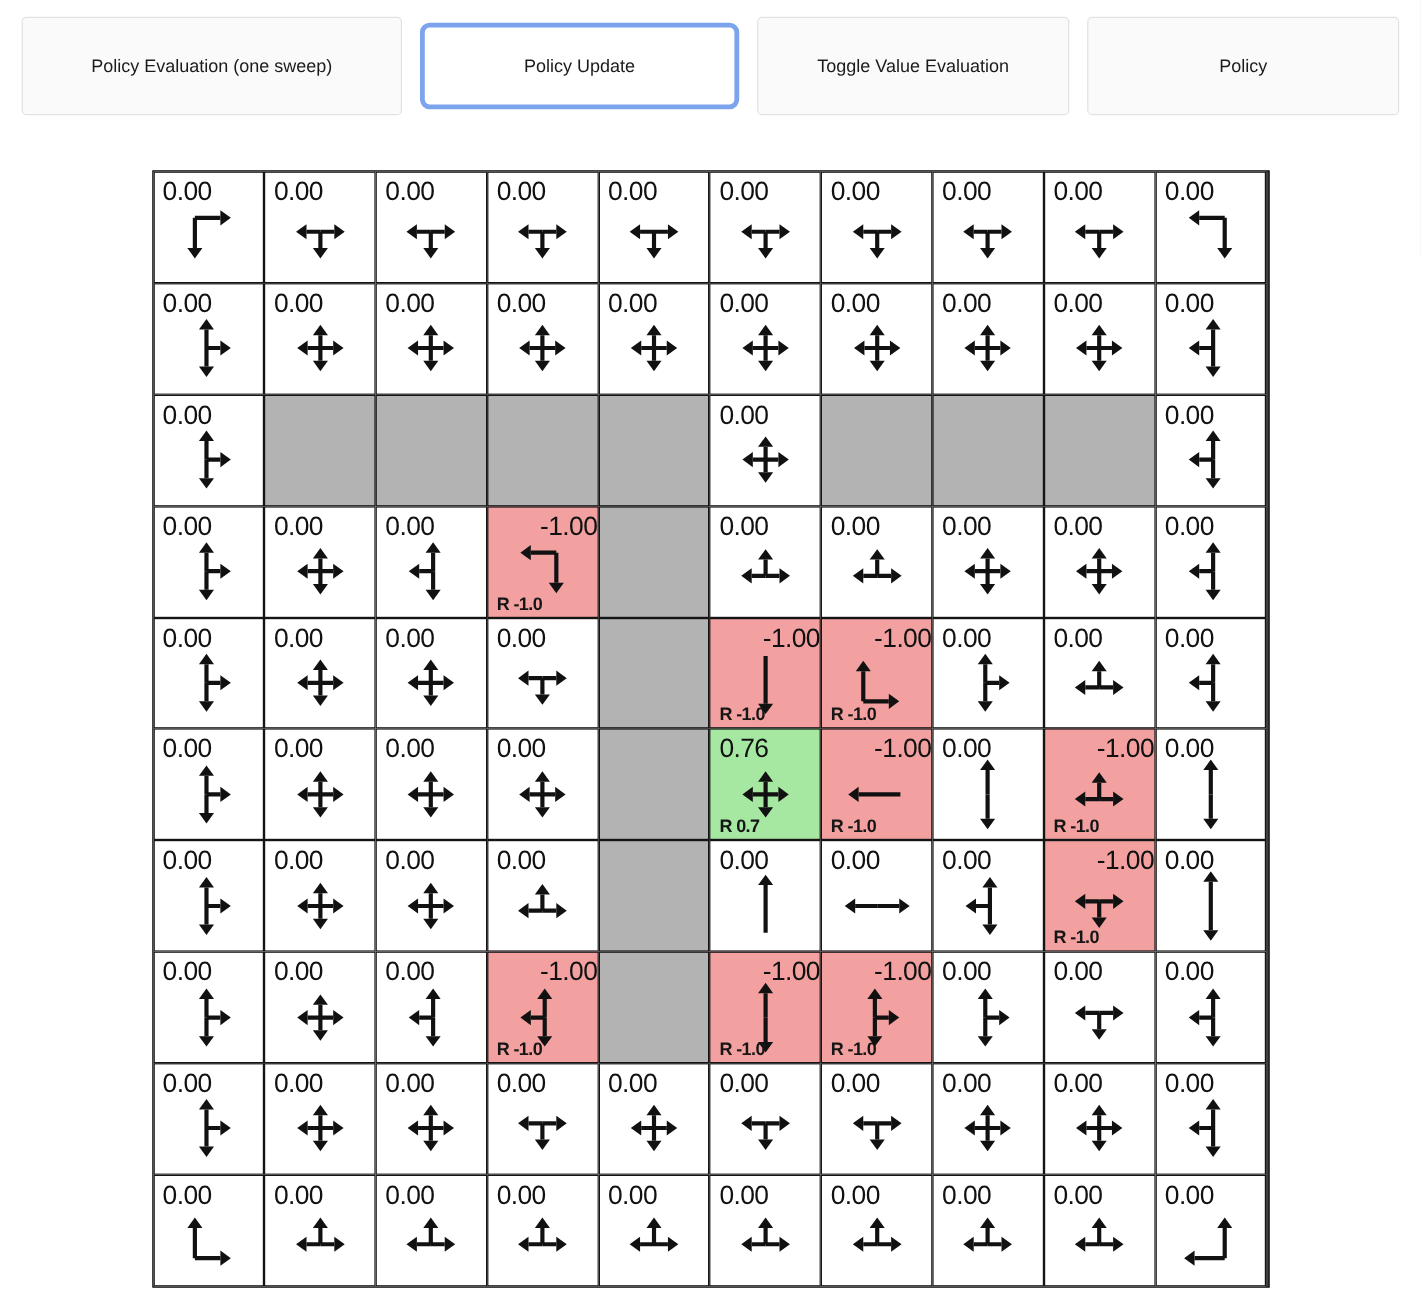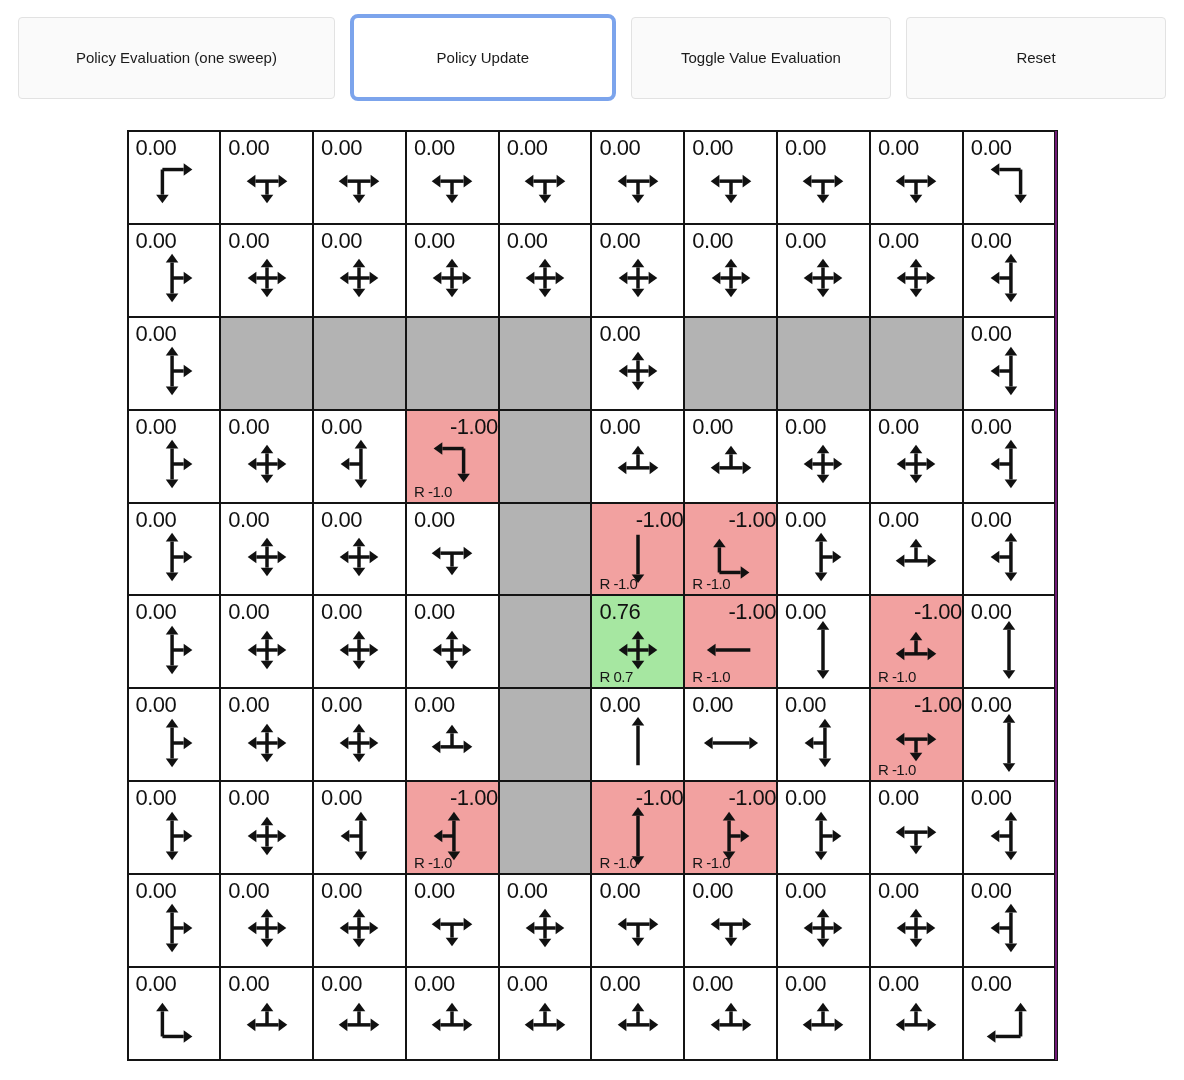--- a/index.html
+++ b/index.html
@@ -6,47 +6,47 @@
   html, body { background: #ffffff; width: 1184px; height: 1080px;
     font-family: "Liberation Sans", sans-serif; color: #161616; }
 
   
   .toolbar { display: flex; align-items: center; gap: 15px; margin: 14px 18px 0 18px; }
   .btn { flex: 1; height: 82px; background: #fafafa; border: 1px solid #e2e2e2;
     border-radius: 4px; font-family: "Liberation Sans", sans-serif;
     font-size: 15px; color: #1b1b1b; cursor: pointer; }
   .btn.first { flex: 1.22; }
   .btn.active { background: #ffffff; border: 4px solid var(--accent, #7CA4EC);
-    border-radius: 8px; height: 87px; }
+    border-radius: 8px; height: 72px; }
 
   
-  .grid { width: 931px; margin: 29px auto 0 auto; border: 1.5px solid #141414;
+  .grid { width: 931px; margin: 46px auto 0 auto; border: 1.5px solid #141414;
     display: grid; grid-template-columns: repeat(10, 92.8px);
-    grid-template-rows: repeat(10, 92.9px); background: #701a75; }
+    grid-template-rows: repeat(10, 92.9px); background: #404040; }
   .cell { position: relative; background: #ffffff; border: 1.5px solid #141414;
     overflow: hidden; }
   .cell.wall { background: var(--wall, #b3b3b3); }
   .cell.neg  { background: var(--negative, #f2a1a0); text-align: right; }
   .cell.pos  { background: var(--positive, #a6e7a1); }
   .val { font-size: 22px; line-height: 1.15; margin: 3px 0 0 7px; color: #111;
     letter-spacing: -0.5px; }
   .arrow { display: block; width: 58px; height: 58px; margin: -4px auto 0 auto; }
   .arrow line { stroke: #111; stroke-width: 3.6; stroke-linecap: butt; }
   .arrow polygon { fill: #111; }
   .reward { position: absolute; left: 7px; bottom: 2px; font-size: 15px;
-    color: #161616; letter-spacing: -0.5px; }
+    color: #161616; letter-spacing: -0.5px; font-weight: bold; }
 </style>
 </head>
 <body>
 
 <div class="toolbar">
   <button class="btn first">Policy Evaluation (one sweep)</button>
   <button class="btn active">Policy Update</button>
   <button class="btn">Toggle Value Evaluation</button>
-  <button class="btn">Reset</button>
+  <button class="btn">Policy</button>
 </div>
 
 <div class="grid">
     <div class="cell">
       <div class="val">0.00</div>
       <svg class="arrow" viewBox="0 0 60 60">
         <line x1="18" y1="14" x2="40" y2="14"></line>
         <polygon points="49,14 40,20.5 40,7.5"></polygon>
         <line x1="18" y1="14" x2="18" y2="40"></line>
         <polygon points="18,49 11.5,40 24.5,40"></polygon>

